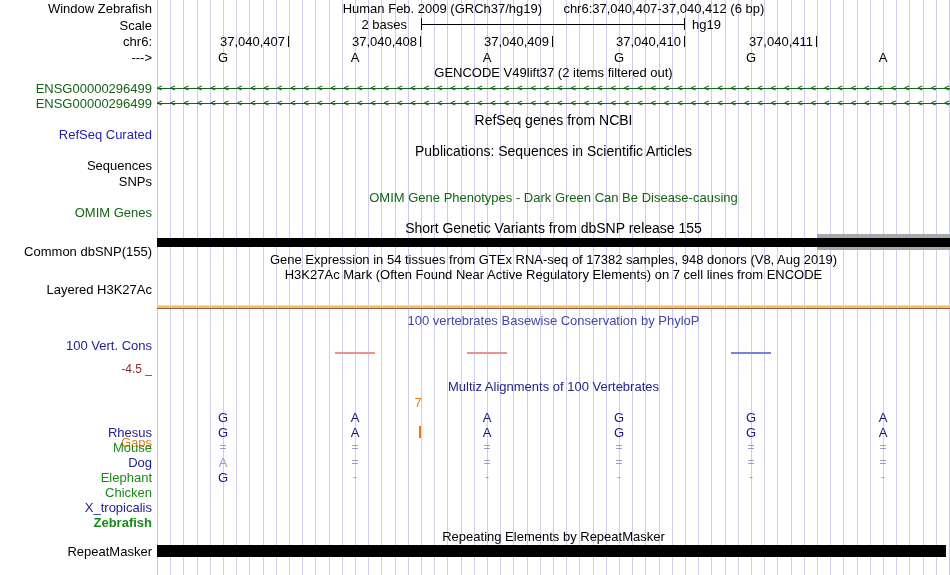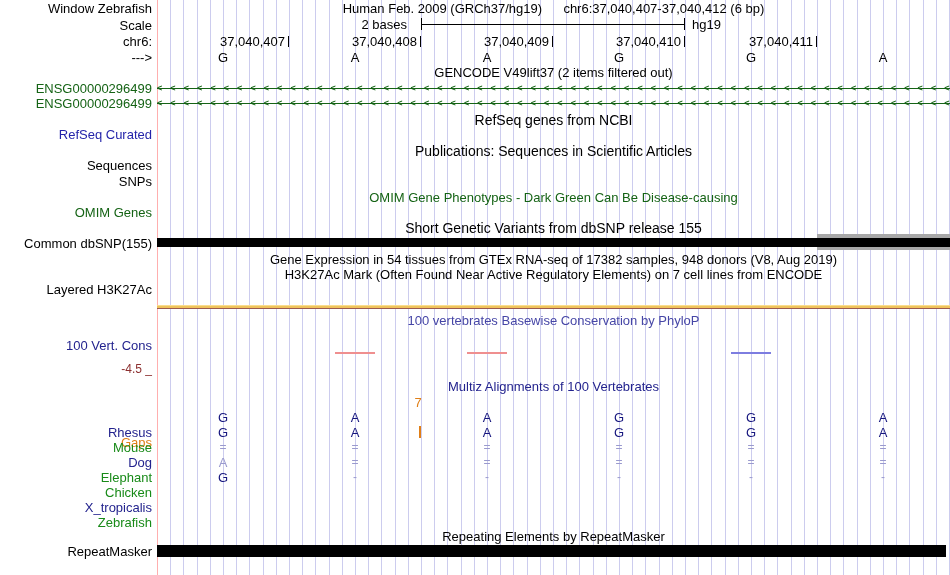--- a/index.html
+++ b/index.html
@@ -254,21 +254,21 @@
   <div class="center-title small" style="top:145px">Publications: Sequences in Scientific Articles</div>
   <div class="gutter" style="top:158px">Sequences</div>
   <div class="gutter" style="top:174px">SNPs</div>
 
   <div class="center-title c-darkgreen" style="top:191px">OMIM Gene Phenotypes - Dark Green Can Be Disease-causing</div>
   <div class="gutter c-darkgreen" style="top:205px">OMIM Genes</div>
 
   <div class="center-title small" style="top:222px">Short Genetic Variants from dbSNP release 155</div>
   <div class="bar" id="dbsnp-gray"></div>
   <div class="bar" id="dbsnp-black"></div>
-  <div class="gutter" style="top:236px">Common dbSNP(155)</div>
+  <div class="gutter" style="top:244px">Common dbSNP(155)</div>
 
   <div class="center-title" style="top:253px">Gene Expression in 54 tissues from GTEx RNA-seq of 17382 samples, 948 donors (V8, Aug 2019)</div>
   <div class="center-title" style="top:268px">H3K27Ac Mark (Often Found Near Active Regulatory Elements) on 7 cell lines from ENCODE</div>
   <div class="gutter" style="top:282px">Layered H3K27Ac</div>
   <div class="bar" id="h3k-bar"></div>
 
   <div class="center-title c-titlenavy" style="top:314px">100 vertebrates Basewise Conservation by PhyloP</div>
   <div class="gutter c-navy" style="top:338px">100 Vert. Cons</div>
   <div id="cons-marks">
       <div class="dash dash-neg" style="left: 335px;"></div>
@@ -327,21 +327,21 @@
         <div class="base-cell cell-gap" style="left: 553px;">-</div>
         <div class="base-cell cell-gap" style="left: 685px;">-</div>
         <div class="base-cell cell-gap" style="left: 817px;">-</div>
       </div>
       <div class="mz-row" style="top: 75px;">
         <div class="gutter c-green">Chicken</div>
       </div>
       <div class="mz-row" style="top: 90px;">
         <div class="gutter c-navy">X_tropicalis</div>
       </div>
-      <div class="mz-row" style="top: 105px;">
+      <div class="mz-row" style="top: 105px; font-weight: bold;">
         <div class="gutter c-green">Zebrafish</div>
       </div>
     </div>
 
   <div class="center-title" style="top:530px">Repeating Elements by RepeatMasker</div>
   <div class="gutter" style="top:544px">RepeatMasker</div>
   <div class="bar" id="rm-bar"></div>
 </div>
 
 </body></html>

